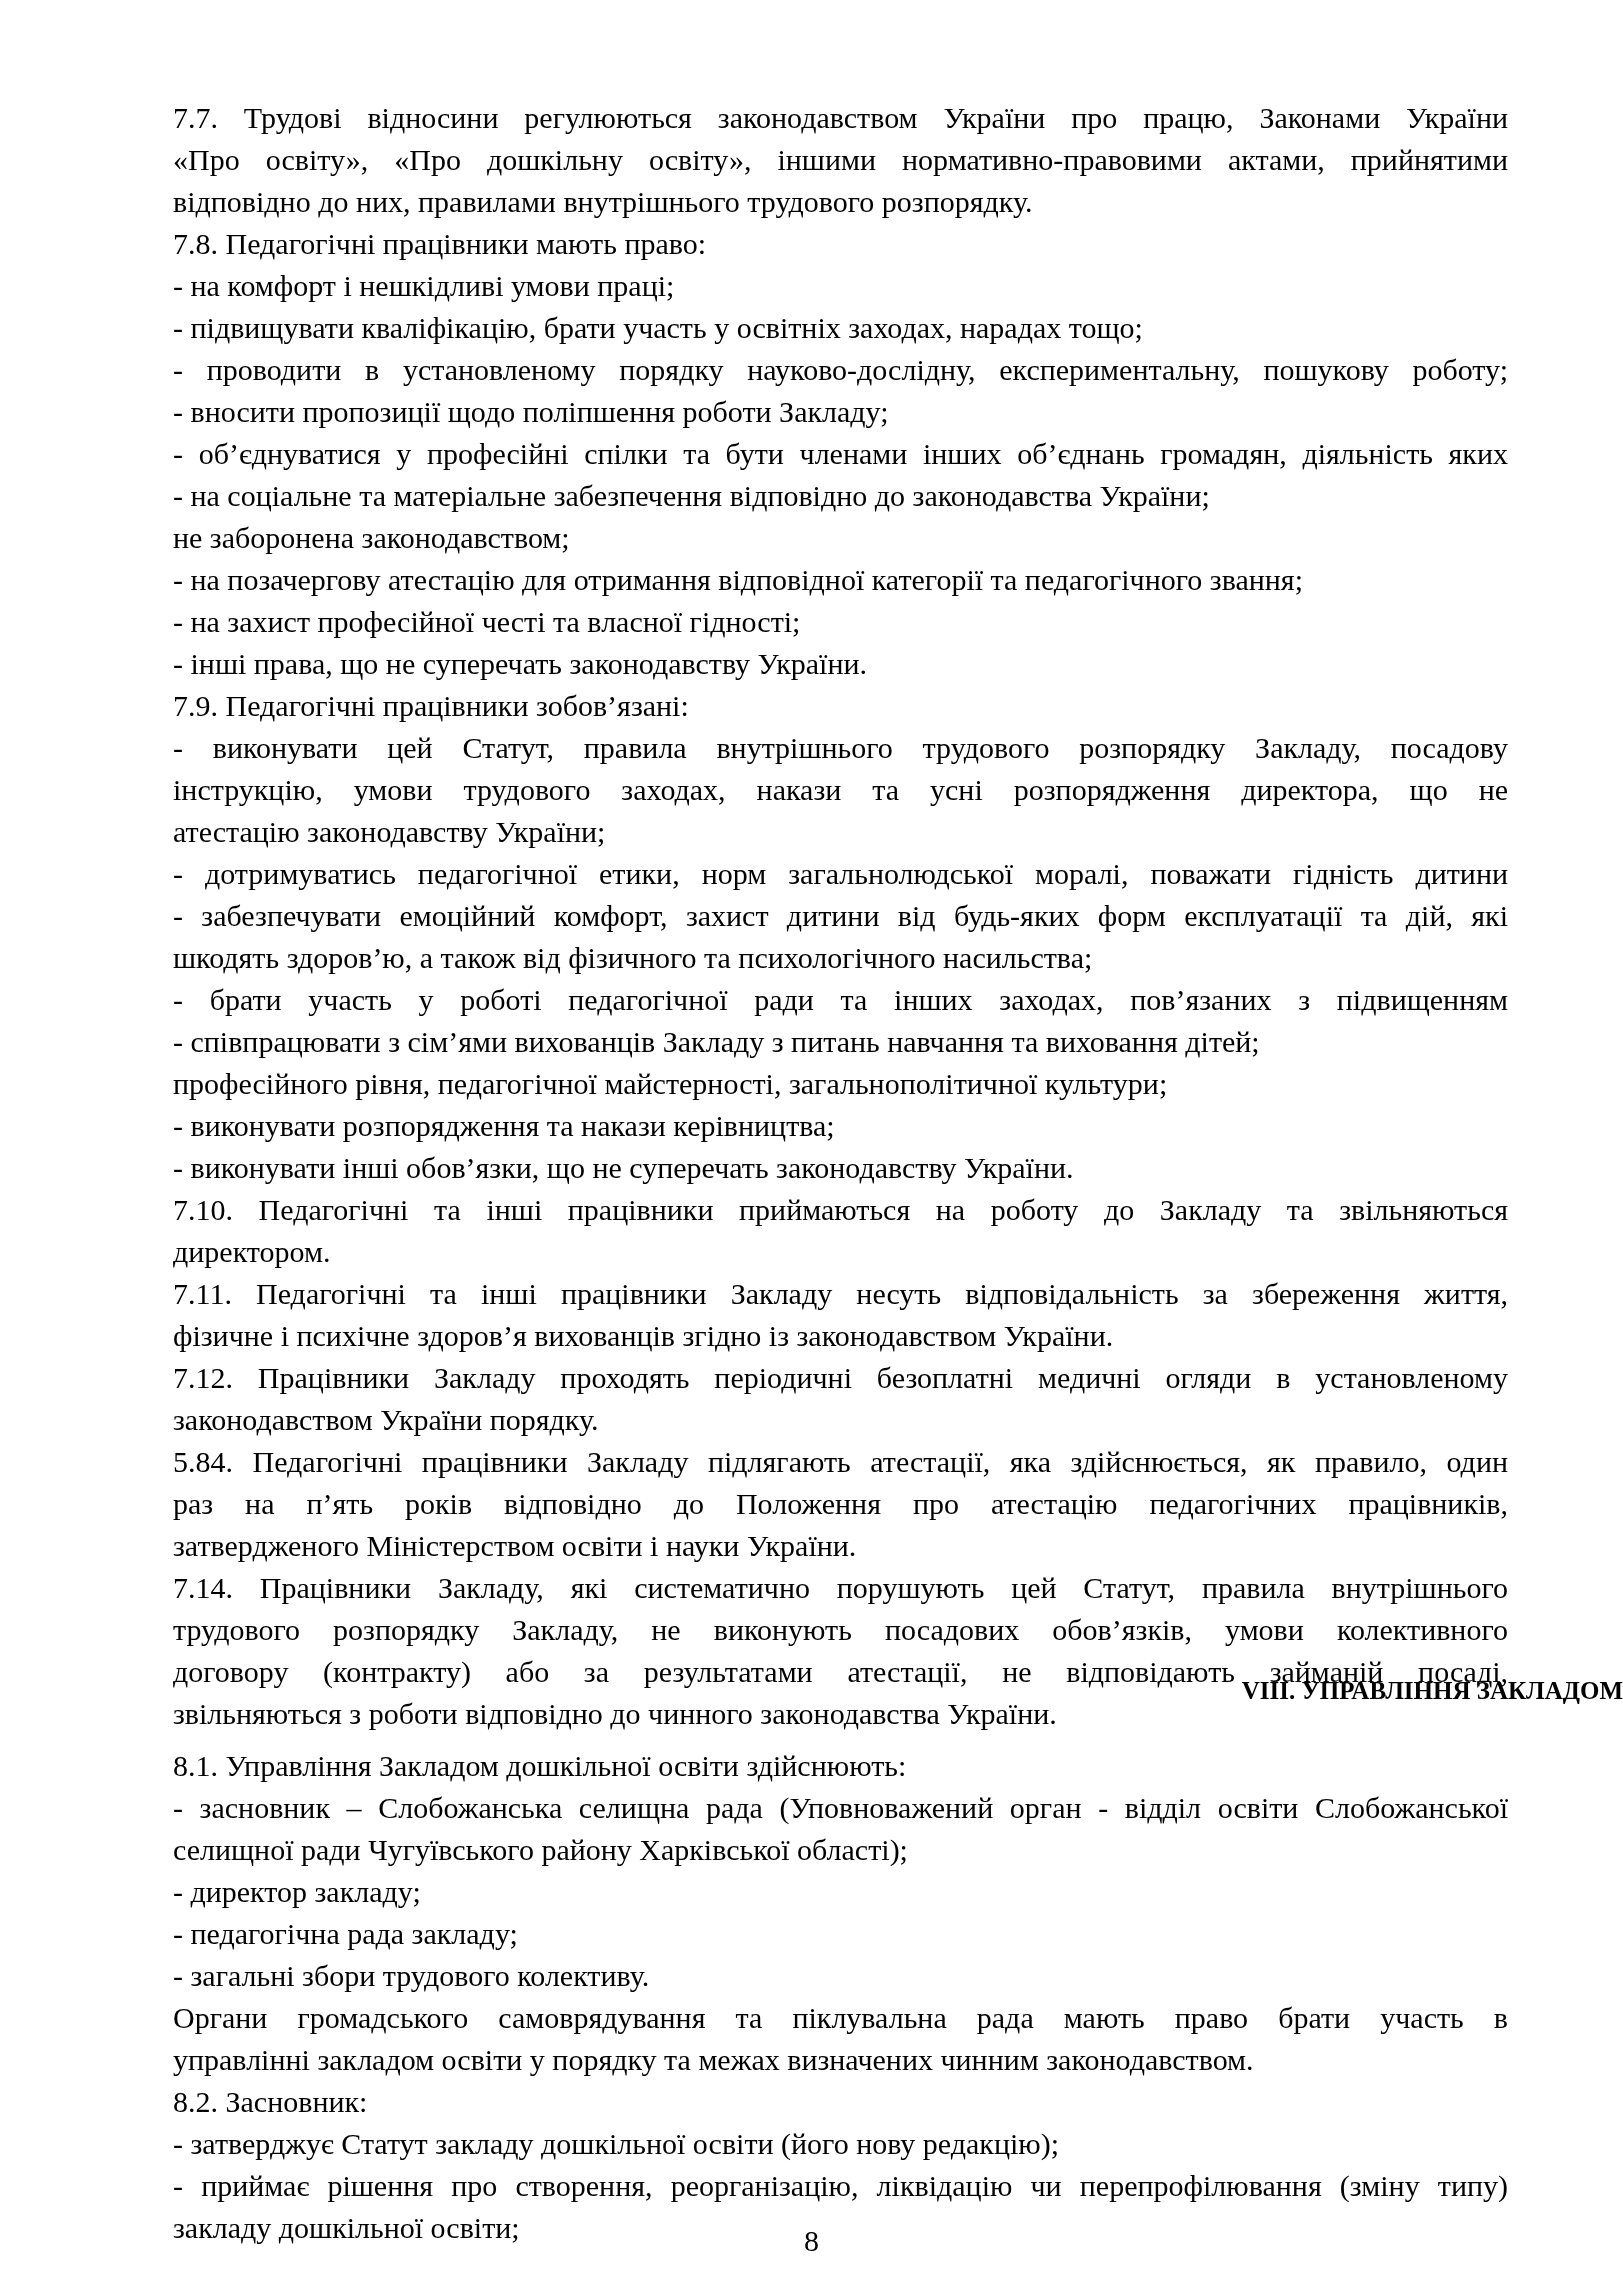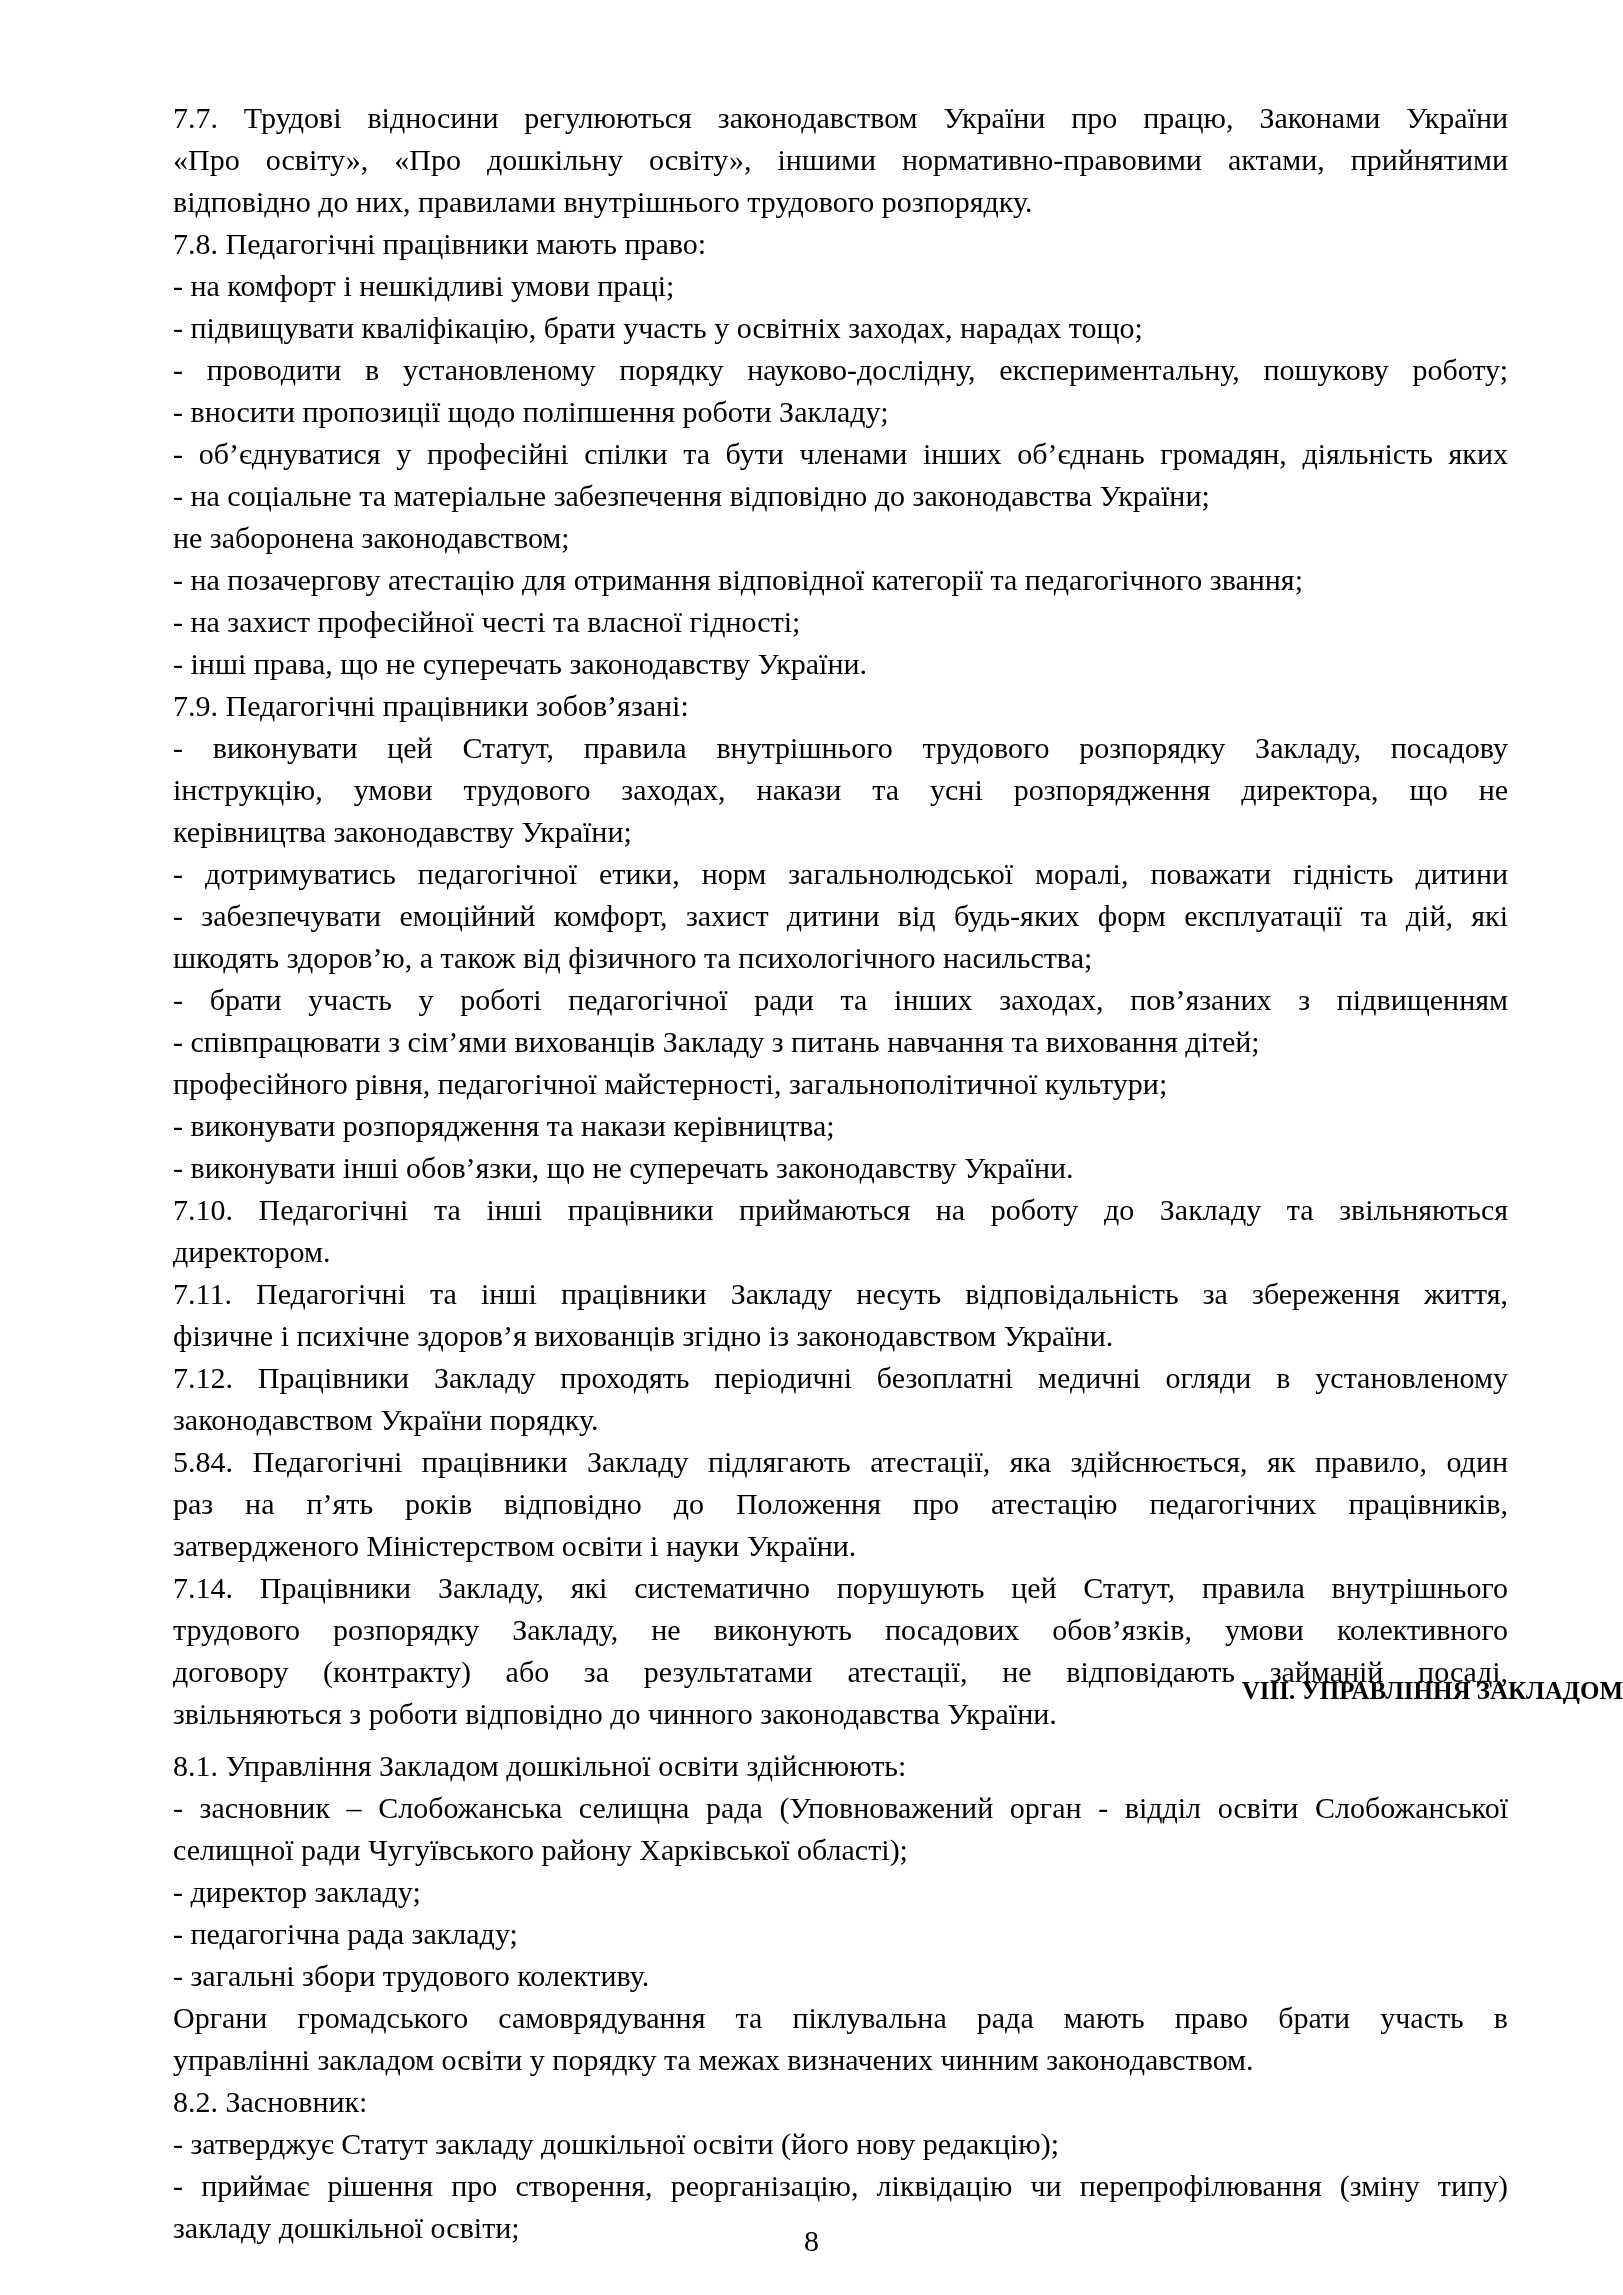--- a/index.html
+++ b/index.html
@@ -29,21 +29,21 @@
     <div class="line">- вносити пропозиції щодо поліпшення роботи Закладу;</div>
     <div class="line just">- об’єднуватися у професійні спілки та бути членами інших об’єднань громадян, діяльність яких</div>
     <div class="line">- на соціальне та матеріальне забезпечення відповідно до законодавства України;</div>
     <div class="line">не заборонена законодавством;</div>
     <div class="line">- на позачергову атестацію для отримання відповідної категорії та педагогічного звання;</div>
     <div class="line">- на захист професійної честі та власної гідності;</div>
     <div class="line">- інші права, що не суперечать законодавству України.</div>
     <div class="line">7.9. Педагогічні працівники зобов’язані:</div>
     <div class="line just">- виконувати цей Статут, правила внутрішнього трудового розпорядку Закладу, посадову</div>
     <div class="line just">інструкцію, умови трудового заходах, накази та усні розпорядження директора, що не</div>
-    <div class="line">керівництва законодавству України;</div>
+    <div class="line">атестацію законодавству України;</div>
     <div class="line just">- дотримуватись педагогічної етики, норм загальнолюдської моралі, поважати гідність дитини</div>
     <div class="line just">- забезпечувати емоційний комфорт, захист дитини від будь-яких форм експлуатації та дій, які</div>
     <div class="line">шкодять здоров’ю, а також від фізичного та психологічного насильства;</div>
     <div class="line just">- брати участь у роботі педагогічної ради та інших заходах, пов’язаних з підвищенням</div>
     <div class="line">- співпрацювати з сім’ями вихованців Закладу з питань навчання та виховання дітей;</div>
     <div class="line">професійного рівня, педагогічної майстерності, загальнополітичної культури;</div>
     <div class="line">- виконувати розпорядження та накази керівництва;</div>
     <div class="line">- виконувати інші обов’язки, що не суперечать законодавству України.</div>
     <div class="line just">7.10. Педагогічні та інші працівники приймаються на роботу до Закладу та звільняються</div>
     <div class="line">директором.</div>

